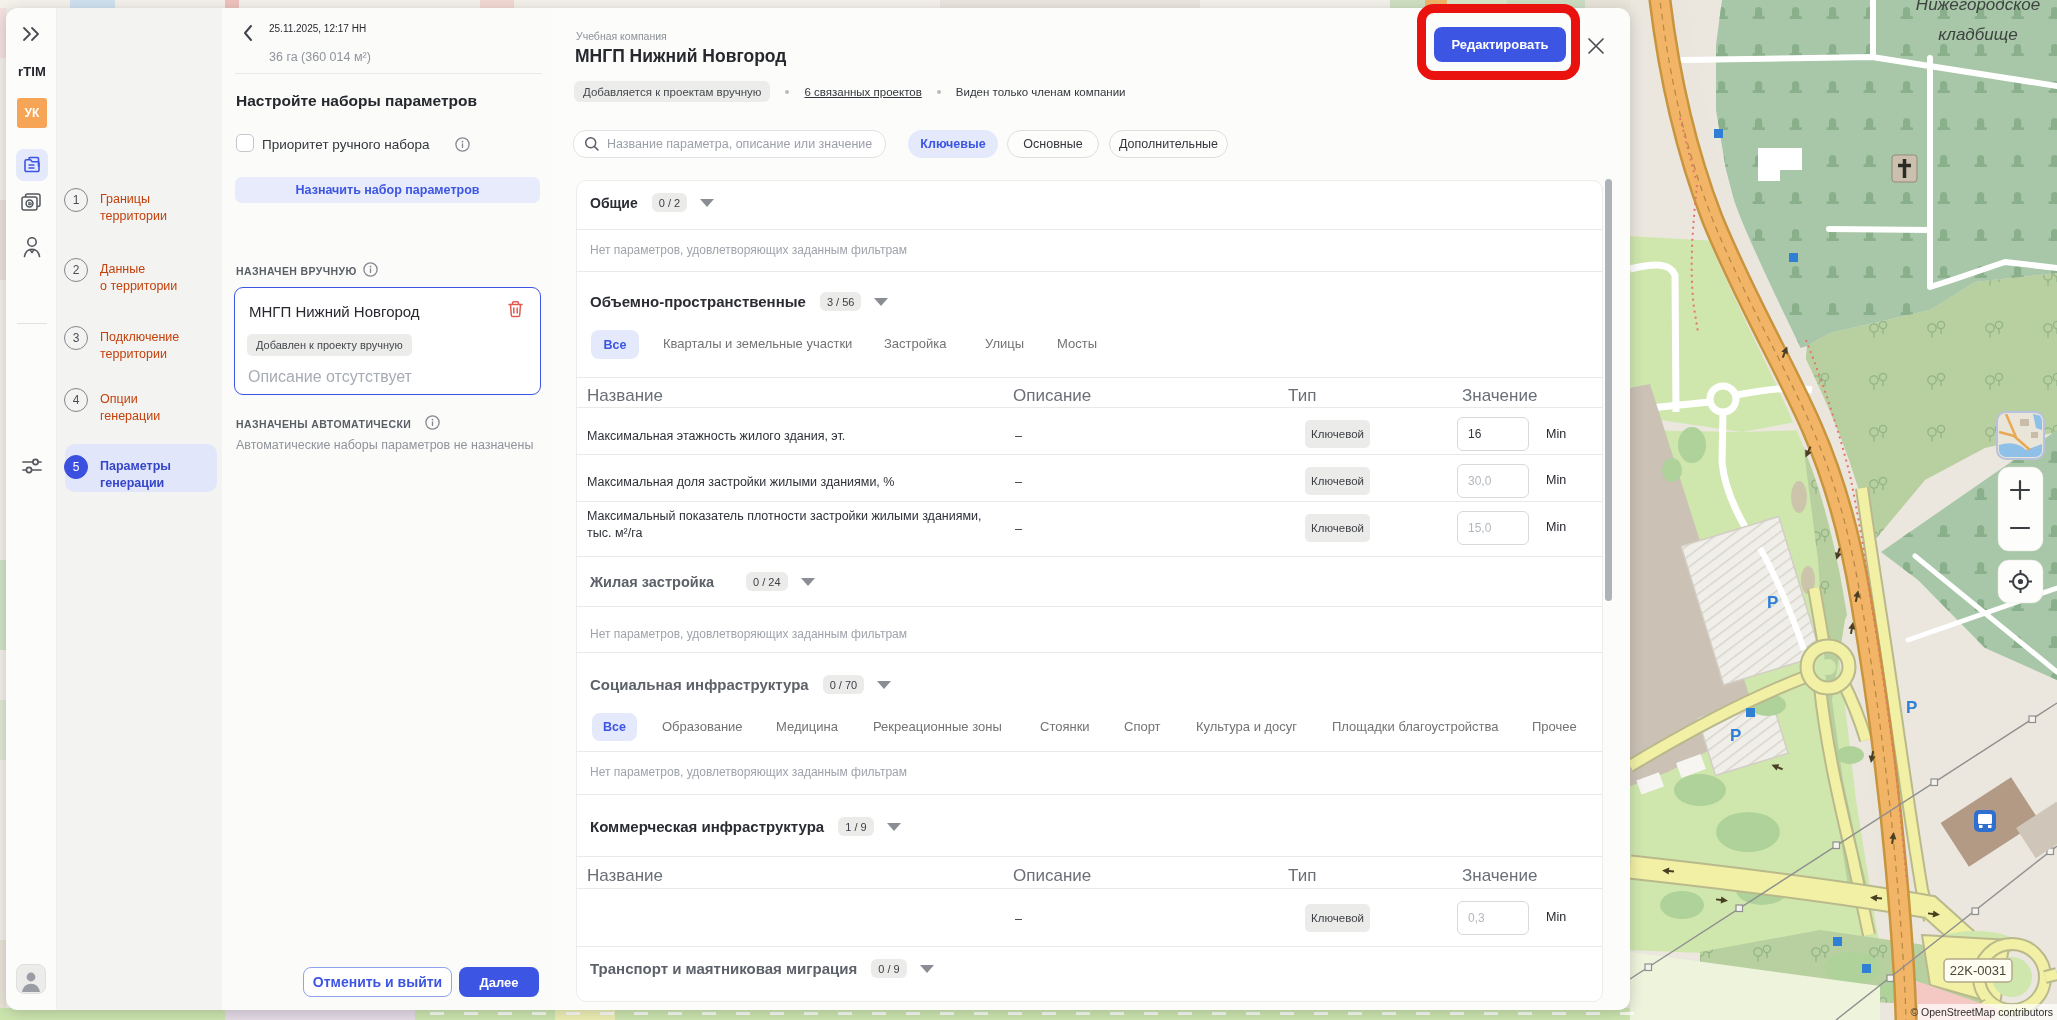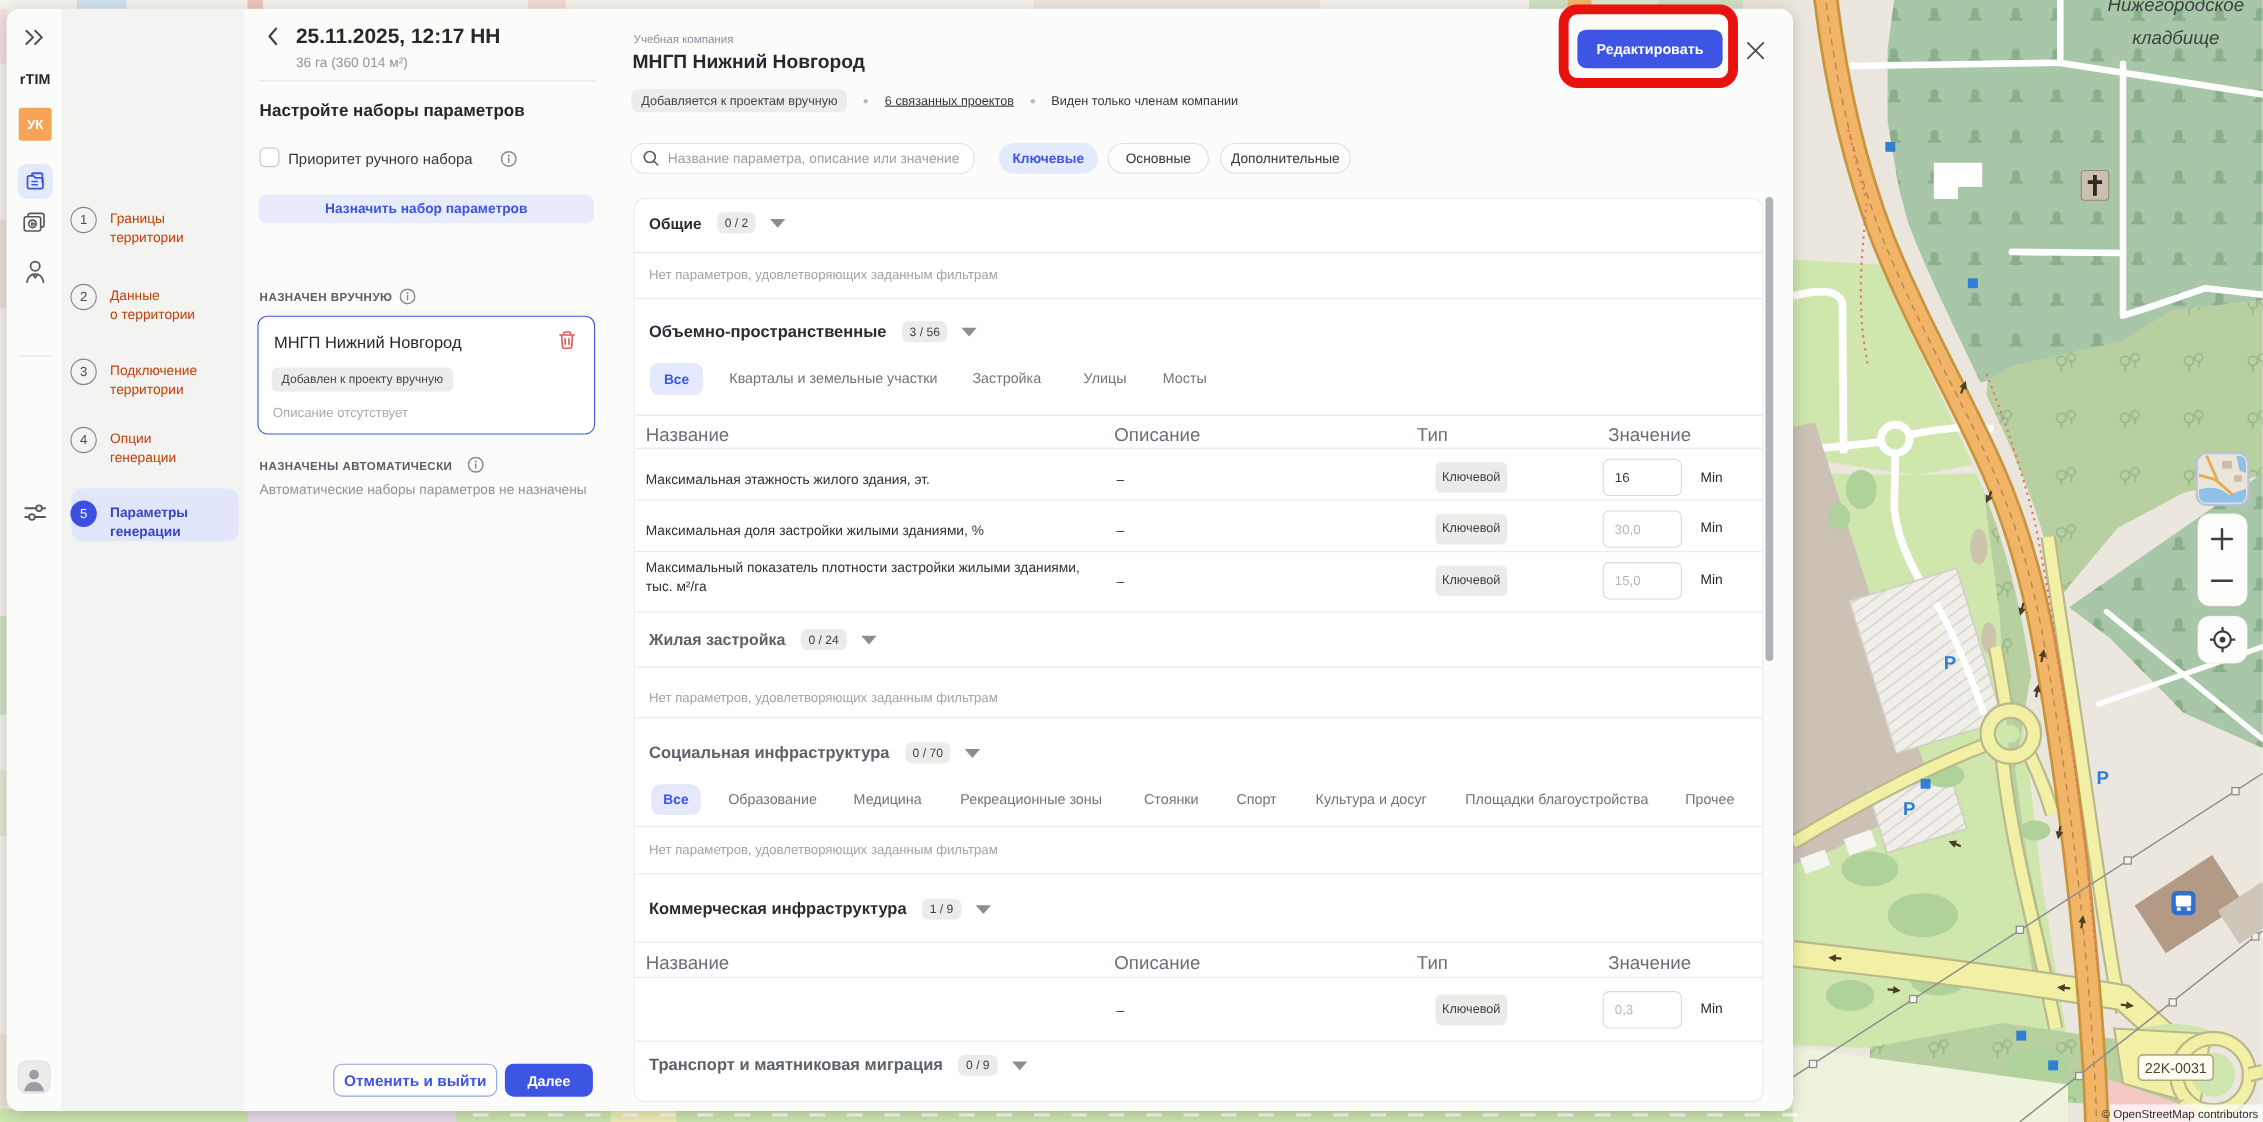--- a/index.html
+++ b/index.html
@@ -7,21 +7,21 @@
 .sheet{position:absolute;left:6px;top:8px;width:1624px;height:1002px;border-radius:12px;overflow:hidden;box-shadow:0 3px 14px rgba(40,40,60,.22);z-index:2}
 .iconbar{position:absolute;left:0;top:0;width:51px;height:1002px;background:#fcfcfb;border-right:1px solid #eeeeec}
 .steps{position:absolute;left:51px;top:0;width:165px;height:1002px;background:#f3f3f1}
 .pparams{position:absolute;left:216px;top:0;width:331px;height:1002px;background:#fbfbfa}
 .mainp{position:absolute;left:547px;top:0;width:1077px;height:1002px;background:#fcfcfb}
 .abs{position:absolute}
 
 .stepc{position:absolute;width:24px;height:24px;border-radius:50%;border:1.4px solid #83868d;color:#4a4d54;font-size:12px;display:flex;align-items:center;justify-content:center;background:transparent}
 .steplbl{position:absolute;font-size:12.5px;line-height:17px;color:#c2410c}
 
-.pp-title{font-weight:700;font-size:19px;color:#26282e}
+.pp-title{font-weight:400;font-size:10px;color:#26282e}
 .gray13{font-size:13px;color:#8f939b}
 .btn-blue-light{position:absolute;background:#e7ebfc;border-radius:7px;color:#3c55e2;font-weight:700;font-size:12.5px;display:flex;align-items:center;justify-content:center}
 .btn-blue-outline{position:absolute;background:#fff;border:1.5px solid #91a3ee;border-radius:7px;color:#3c55e2;font-weight:700;font-size:12.5px;display:flex;align-items:center;justify-content:center}
 .btn-solid{position:absolute;background:#3c55e2;border-radius:8px;color:#fff;font-weight:700;font-size:13px;display:flex;align-items:center;justify-content:center}
 .lbl-caps{font-size:10.5px;font-weight:700;color:#595d65;letter-spacing:.4px}
 .tagpill{background:#ececea;border-radius:5px;font-size:11px;color:#44474d;display:inline-flex;align-items:center;padding:0 9px}
 
 .sbadge{background:#ebebe9;border-radius:6px;font-size:11px;color:#3c3f45;display:inline-flex;align-items:center;justify-content:center;padding:0 7px;height:19px}
 .secrow{position:absolute;display:flex;align-items:center}
 .stitle{font-weight:700;color:#2a2c32}
@@ -387,21 +387,21 @@
         <path d="M7.5 6.8v3.6" stroke-linecap="round"></path>
         <circle cx="7.5" cy="4.6" r=".9" fill="#85888f" stroke="none"></circle>
       </svg>
   <div class="abs" style="left:12px;top:279px;width:307px;height:108px;border:1.6px solid #3c55e2;border-radius:9px;background:#fff"></div>
   <div class="abs" style="left:27px;top:295px;font-size:15px;color:#26282e">МНГП Нижний Новгород</div>
   <svg class="abs" style="left:285px;top:292px" width="17" height="18" viewBox="0 0 17 18" fill="none" stroke="#e05c52" stroke-width="1.5" stroke-linecap="round" stroke-linejoin="round">
         <path d="M2 4.5h13M5.5 4.5V3a1.2 1.2 0 0 1 1.2-1.2h3.6A1.2 1.2 0 0 1 11.5 3v1.5M3.5 4.5l.8 10.7a1.5 1.5 0 0 0 1.5 1.4h5.4a1.5 1.5 0 0 0 1.5-1.4l.8-10.7"></path>
         <path d="M6.8 8v5M10.2 8v5"></path>
       </svg>
   <div class="abs tagpill" style="left:25px;top:326px;height:22px">Добавлен к проекту вручную</div>
-  <div class="abs" style="left:26px;top:360px;font-size:12px;color:#a7abb3">Описание отсутствует</div>
+  <div class="abs" style="left:26px;top:360px;font-size:16px;color:#a7abb3">Описание отсутствует</div>
   <div class="abs lbl-caps" style="left:14px;top:410px">НАЗНАЧЕНЫ АВТОМАТИЧЕСКИ</div>
   <svg class="abs" style="left:203px;top:407px" width="15" height="15" viewBox="0 0 15 15" fill="none" stroke="#85888f" stroke-width="1.3">
         <circle cx="7.5" cy="7.5" r="6.6"></circle>
         <path d="M7.5 6.8v3.6" stroke-linecap="round"></path>
         <circle cx="7.5" cy="4.6" r=".9" fill="#85888f" stroke="none"></circle>
       </svg>
   <div class="abs" style="left:14px;top:430px;font-size:12.5px;color:#8f939b;white-space:nowrap">Автоматические наборы параметров не назначены</div>
   <div class="btn-blue-outline" style="left:81px;top:959px;width:149px;height:30px;font-size:14px;border-radius:8px">Отменить и выйти</div>
   <div class="btn-solid" style="left:237px;top:959px;width:80px;height:30px">Далее</div>
  </div>
@@ -467,21 +467,21 @@
    <div class="hdiv" style="left:0;top:321px;width:1027px"></div>
    <div class="rowname" style="left:11px;top:328px;width:405px">Максимальный показатель плотности застройки жилыми зданиями, тыс. м²/га</div>
    <div class="rowname" style="left:439px;top:341px">–</div>
    <div class="typepill" style="left:729px;top:334px;width:65px;height:28px">Ключевой</div>
    <div class="valin" style="left:881px;top:331px;width:72px;height:34px;color:#b3b7bd">15,0</div>
    <div class="minlbl" style="left:970px;top:340px">Min</div>
    <div class="hdiv" style="left:0;top:376px;width:1027px"></div>
 
    <div class="secrow" style="left:14px;top:392px">
           <span class="stitle dim" style="font-size:14.5px">Жилая застройка</span>
-          <span class="sbadge" style="margin-left:14px">0 / 24</span>
+          <span class="sbadge" style="margin-left:32px">0 / 24</span>
           <span class="scaret"></span>
         </div>
    <div class="hdiv" style="left:0;top:426px;width:1027px"></div>
    <div class="noparam" style="left:14px;top:447px">Нет параметров, удовлетворяющих заданным фильтрам</div>
    <div class="hdiv" style="left:0;top:472px;width:1027px"></div>
 
    <div class="secrow" style="left:14px;top:495px">
           <span class="stitle dim" style="font-size:15px">Социальная инфраструктура</span>
           <span class="sbadge" style="margin-left:14px">0 / 70</span>
           <span class="scaret"></span>

